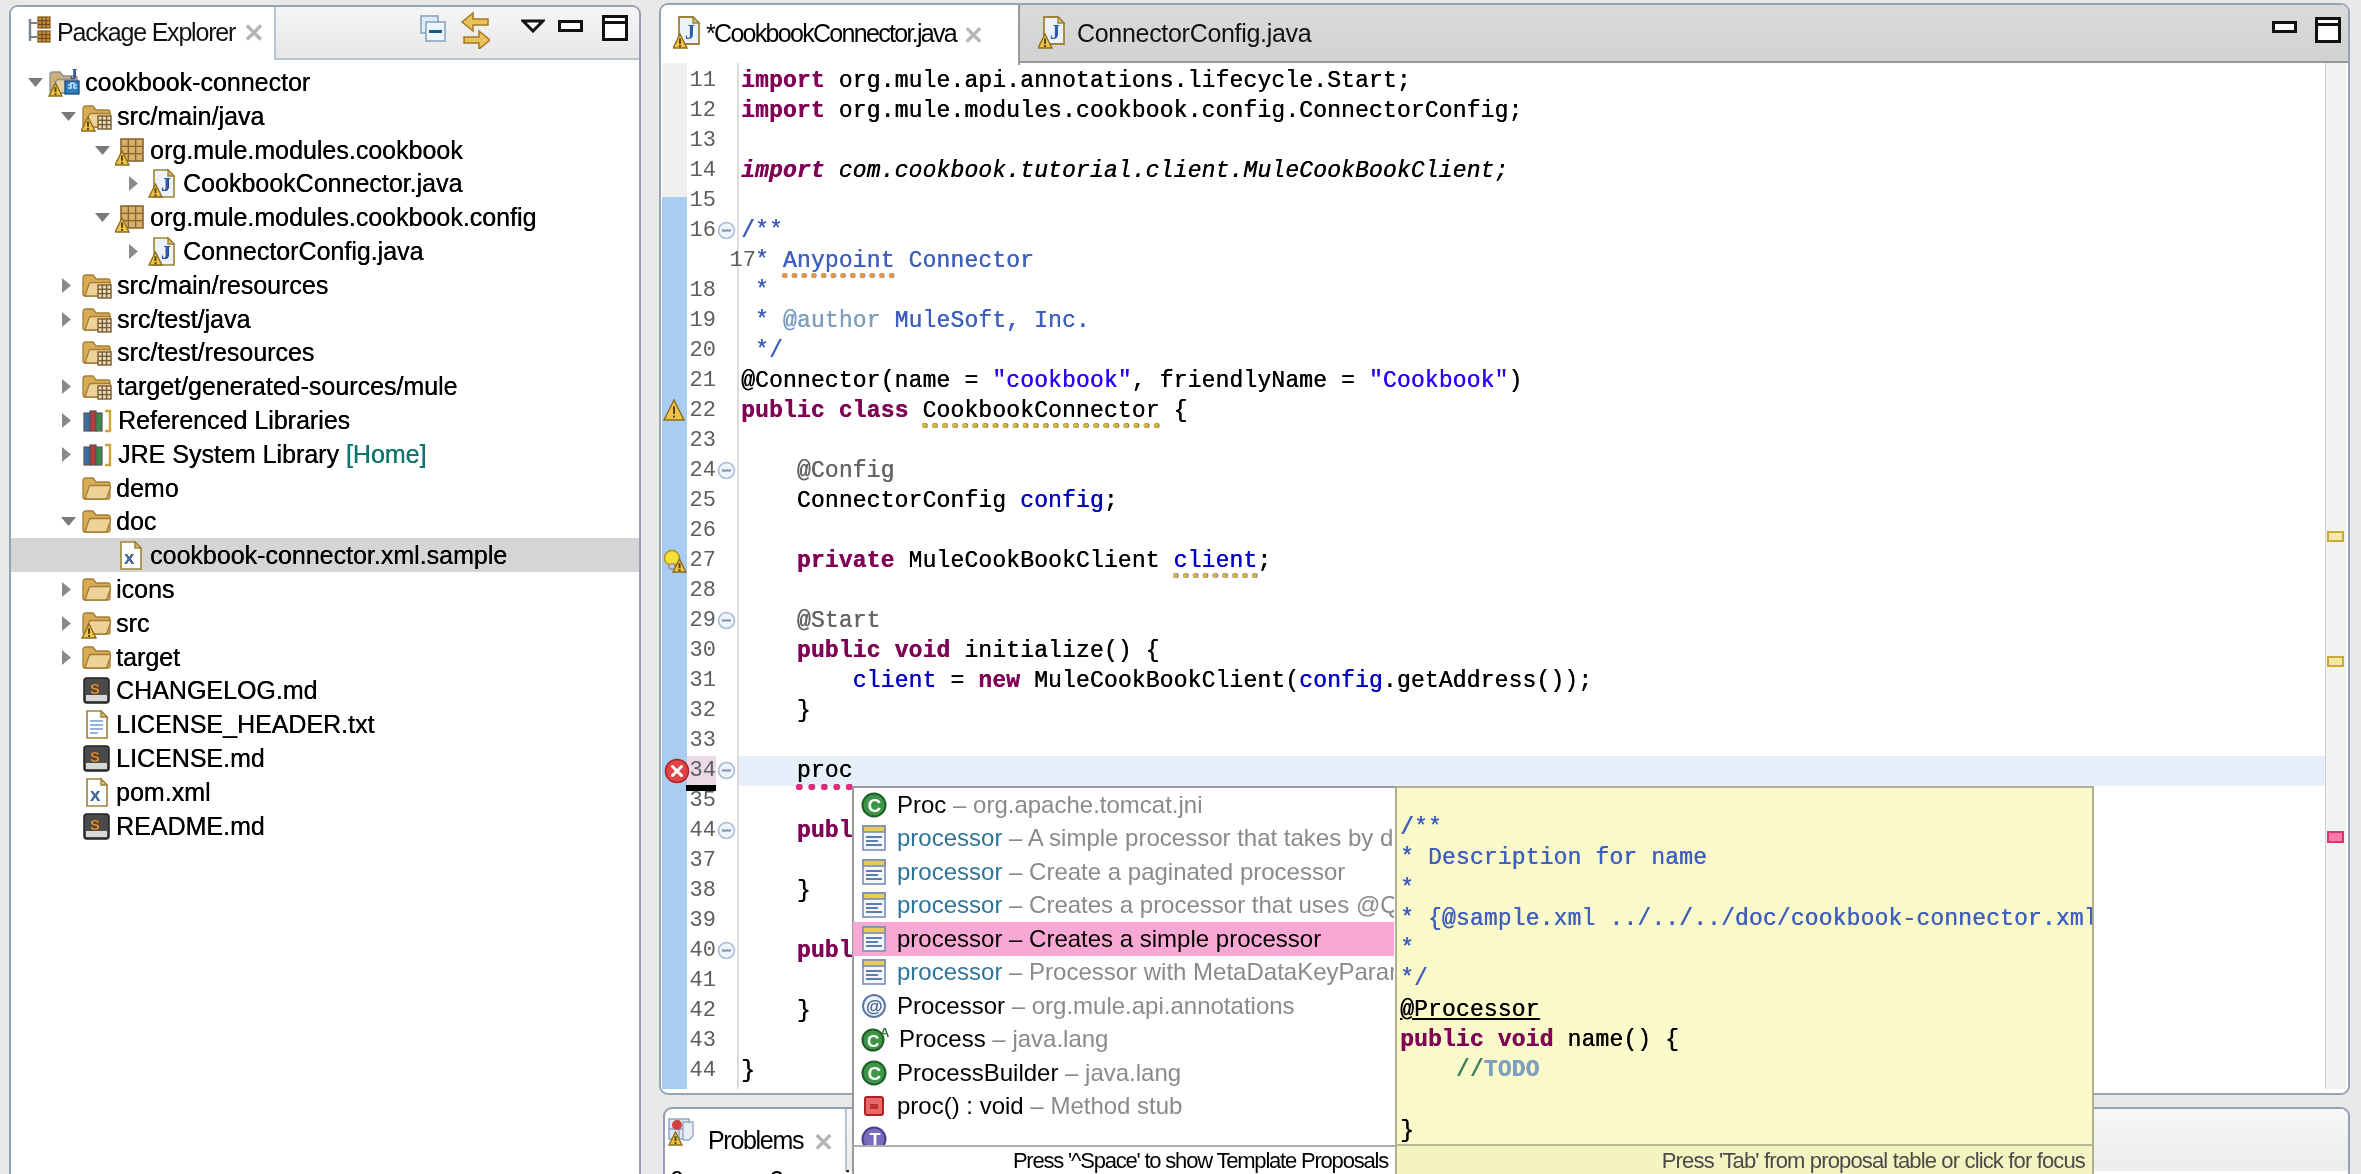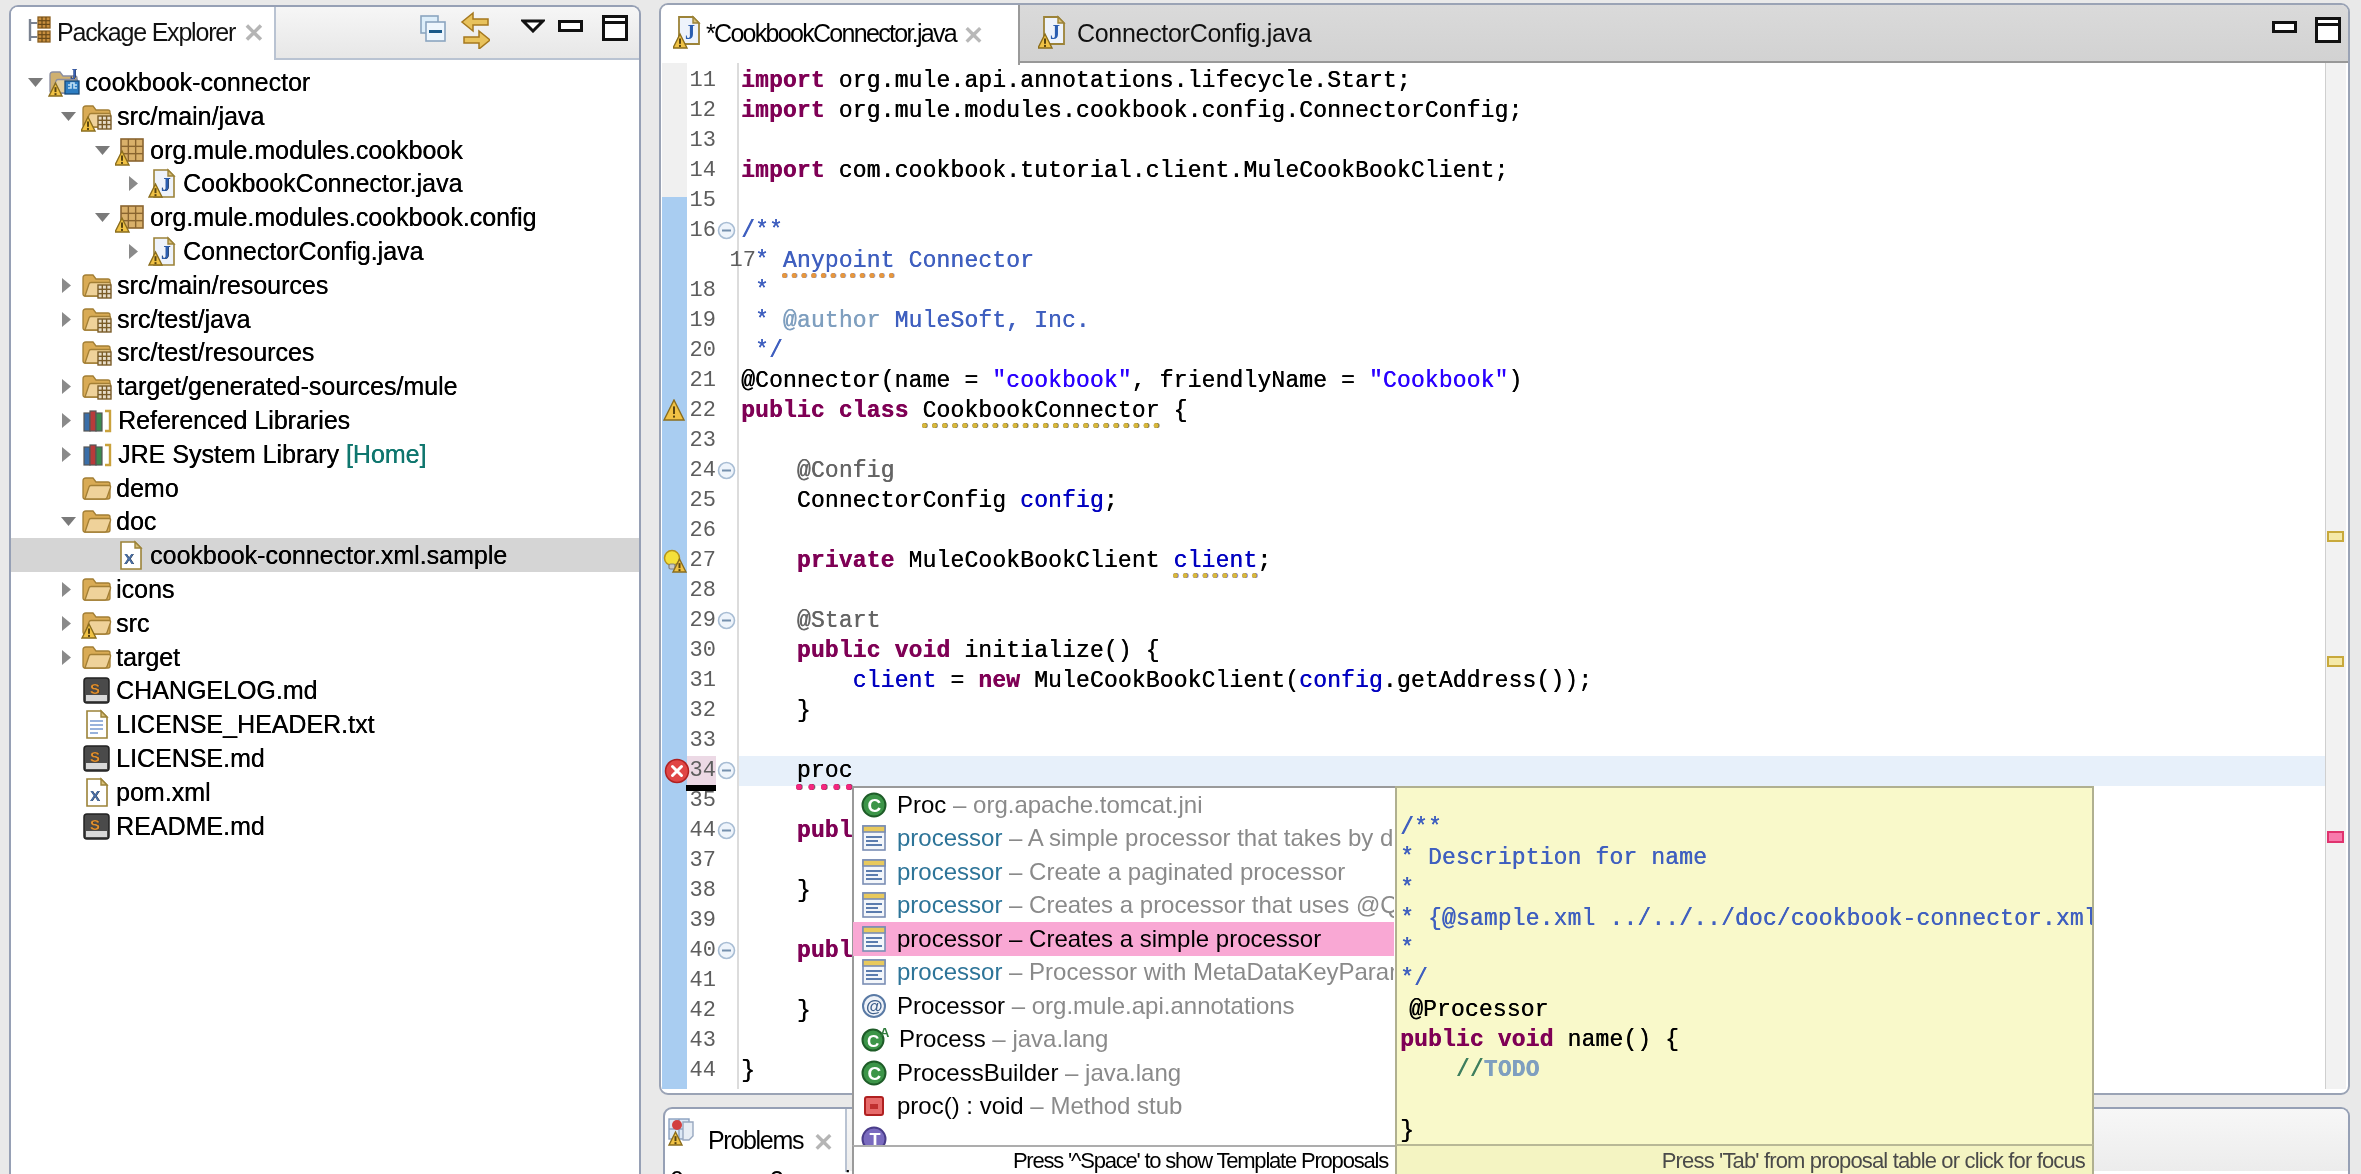--- a/index.html
+++ b/index.html
@@ -544,21 +544,21 @@
       <path d="M18.5 11 L25 24 L12 24 Z" fill="#f0c245" stroke="#8a6d1d" stroke-width="1.4"></path>
       <rect x="17.5" y="15.16" width="2" height="4.94" fill="#5a4510"></rect>
       <rect x="17.5" y="21.14" width="2" height="2" fill="#5a4510"></rect>
     </svg></div>
 <div class="abs" style="left:664px;top:758px;"><svg width="26" height="26" viewBox="0 0 26 26" style="">
       <circle cx="13" cy="13" r="11.5" fill="#e04545" stroke="#b02020" stroke-width="1.5"></circle>
       <path d="M8.5 8.5 L17.5 17.5 M17.5 8.5 L8.5 17.5" stroke="#fff" stroke-width="3" stroke-linecap="round"></path>
     </svg></div>
 <div class="cline mono" style="top:66px;"><span class="kw">import</span> org.mule.api.annotations.lifecycle.Start;</div>
 <div class="cline mono" style="top:96px;"><span class="kw">import</span> org.mule.modules.cookbook.config.ConnectorConfig;</div>
-<div class="cline mono" style="top:156px;"><span class="kw">import</span> com.cookbook.tutorial.client.MuleCookBookClient;</div>
+<div class="cline mono" style="top:156px;font-style:italic;"><span class="kw">import</span> com.cookbook.tutorial.client.MuleCookBookClient;</div>
 <div class="cline mono" style="top:216px;"><span class="jdoc">/**</span></div>
 <div class="cline mono" style="top:246px;"><span class="jdoc"> * <span class="u-org">Anypoint</span> Connector</span></div>
 <div class="cline mono" style="top:276px;"><span class="jdoc"> *</span></div>
 <div class="cline mono" style="top:306px;"><span class="jdoc"> * <span class="jtag">@author</span> MuleSoft, Inc.</span></div>
 <div class="cline mono" style="top:336px;"><span class="jdoc"> */</span></div>
 <div class="cline mono" style="top:366px;">@Connector(name = <span class="str">"cookbook"</span>, friendlyName = <span class="str">"Cookbook"</span>)</div>
 <div class="cline mono" style="top:396px;"><span class="kw">public</span> <span class="kw">class</span> <span class="u-yel">CookbookConnector</span> {</div>
 <div class="cline mono" style="top:456px;">    <span class="ann">@Config</span></div>
 <div class="cline mono" style="top:486px;">    ConnectorConfig <span class="fld">config</span>;</div>
 <div class="cline mono" style="top:546px;">    <span class="kw">private</span> MuleCookBookClient <span class="fld u-yel">client</span>;</div>
@@ -698,18 +698,18 @@
 <div class="abs" style="left:852px;top:1145px;width:543px;height:29px;background:#fff;border-top:2px solid #adadad;border-left:2px solid #9a9a9a;"></div>
 <div class="abs" style="left:852px;top:1148px;width:536px;height:26px;font-size:22px;letter-spacing:-1.2px;color:#000;text-align:right;">Press '^Space' to show Template Proposals</div>
 <div class="abs" style="left:1395px;top:786px;width:699px;height:388px;background:#f9f9ca;border:2px solid #b0b090;overflow:hidden;"></div>
 <div class="abs" style="left:1395px;top:786px;width:697px;height:357px;overflow:hidden;">
 <div class="dline mono" style="left:5px;top:27px;position:absolute;"><span class="jdoc">/**</span></div>
 <div class="dline mono" style="left:5px;top:57px;position:absolute;"><span class="jdoc">* Description for name</span></div>
 <div class="dline mono" style="left:5px;top:88px;position:absolute;"><span class="jdoc">*</span></div>
 <div class="dline mono" style="left:5px;top:118px;position:absolute;"><span class="jdoc">* {@sample.xml ../../../doc/cookbook-connector.xml.sample</span></div>
 <div class="dline mono" style="left:5px;top:148px;position:absolute;"><span class="jdoc">*</span></div>
 <div class="dline mono" style="left:5px;top:178px;position:absolute;"><span class="jdoc">*/</span></div>
-<div class="dline mono" style="left:14px;top:209px;position:absolute;">@Processor</div>
+<div class="dline mono" style="left:5px;top:209px;position:absolute;text-decoration:underline;">@Processor</div>
 <div class="dline mono" style="left:5px;top:239px;position:absolute;"><span class="kw">public</span> <span class="kw">void</span> name() {</div>
 <div class="dline mono" style="left:5px;top:269px;position:absolute;">    <span class="cmt">//</span><span class="jtag" style="font-weight:bold">TODO</span></div>
 <div class="dline mono" style="left:5px;top:330px;position:absolute;">}</div>
 </div>
 <div class="abs" style="left:1395px;top:1144px;width:699px;height:30px;background:#f4f4c2;border-top:2px solid #b8b896;border-left:2px solid #b0b090;border-right:2px solid #b0b090;"></div>
 <div class="abs" style="left:1400px;top:1148px;width:685px;height:26px;font-size:22px;letter-spacing:-0.85px;color:#4a4a4a;text-align:right;">Press 'Tab' from proposal table or click for focus</div>
 </body></html>

